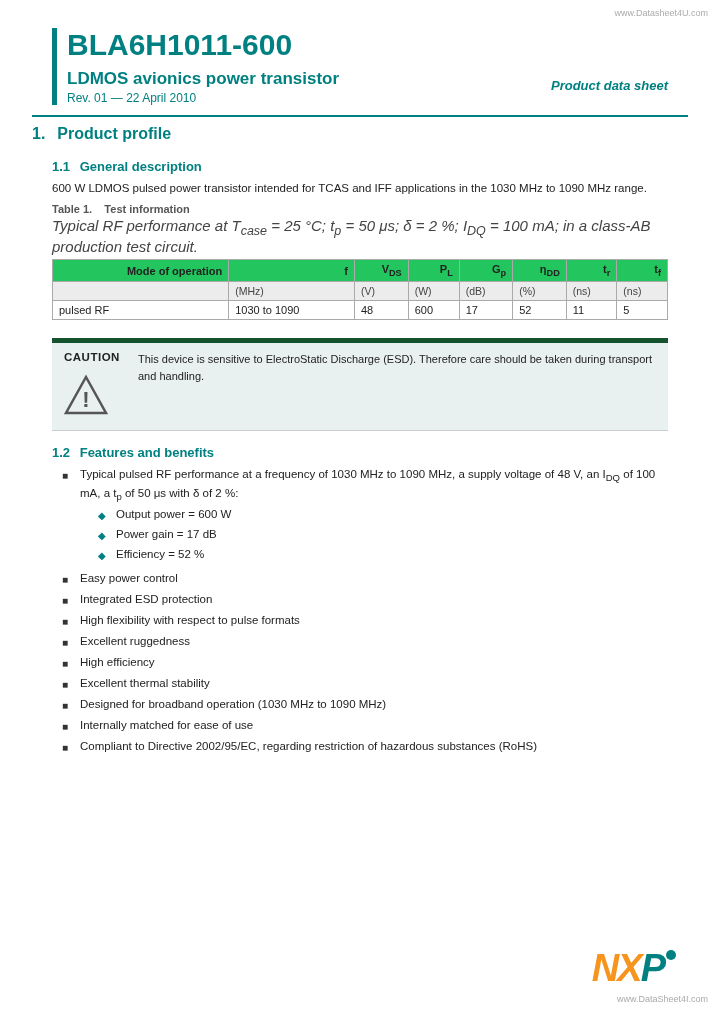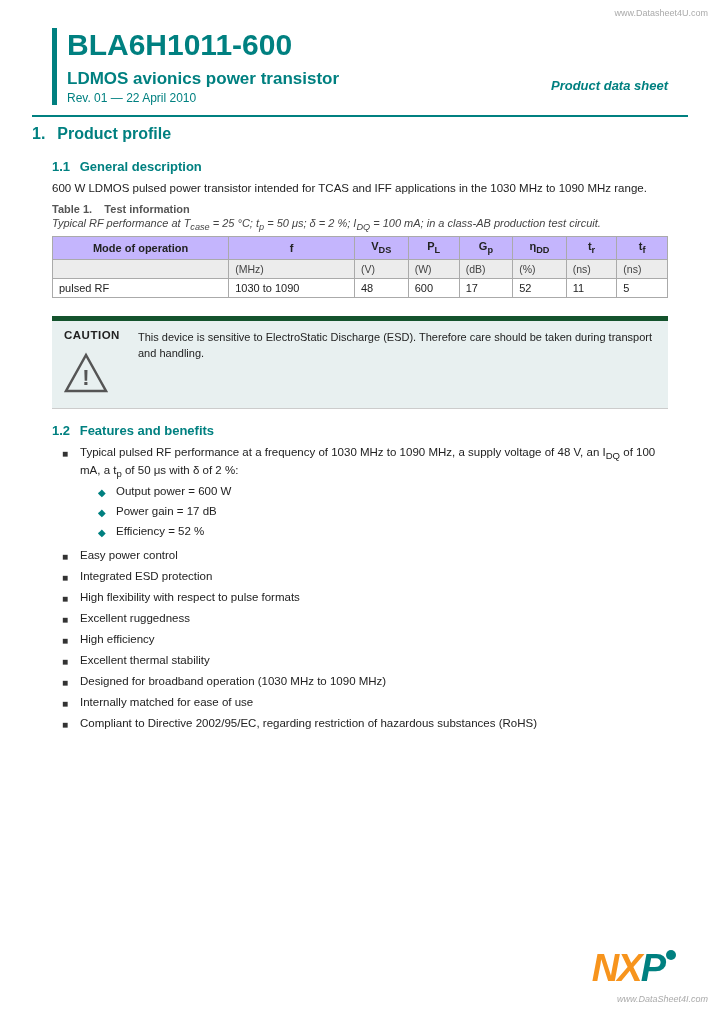--- a/index.html
+++ b/index.html
@@ -19,21 +19,20 @@
       right: 12px;
       font-size: 9px;
       color: #aaa;
     }
     .watermark-bottom {
       position: absolute;
       bottom: 8px;
       right: 12px;
       font-size: 9px;
       color: #aaa;
-      font-style: italic;
     }
 
     
     .header {
       padding: 28px 52px 10px 52px;
       display: flex;
       align-items: flex-start;
       justify-content: space-between;
     }
     .header-left {
@@ -129,36 +128,36 @@
     }
 
     
     .table-label {
       font-size: 11px;
       font-weight: bold;
       color: #555;
       margin-bottom: 2px;
     }
     .table-caption {
-      font-size: 11px;
+      font-size: 15px;
       font-style: italic;
       color: #444;
       margin-bottom: 4px;
     }
     .data-table {
       width: 100%;
       border-collapse: collapse;
       font-size: 11px;
       margin-bottom: 10px;
     }
     .data-table th {
-      background: #c4b5fd;
+      background: #22c55e;
       border: 1px solid #aaa;
       padding: 3px 6px;
-      text-align: center;
+      text-align: right;
       font-weight: bold;
     }
     .data-table td {
       border: 1px solid #aaa;
       padding: 3px 6px;
     }
     .data-table .sub-header td {
       background: #ececec;
       font-size: 10.5px;
       color: #444;

